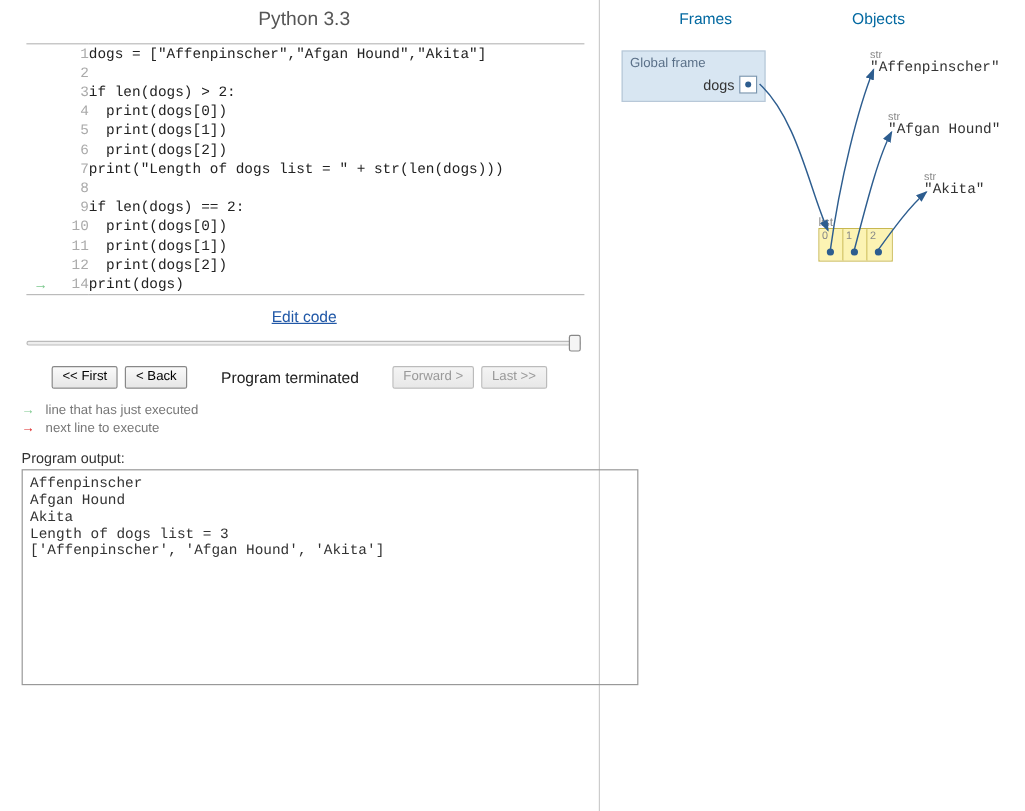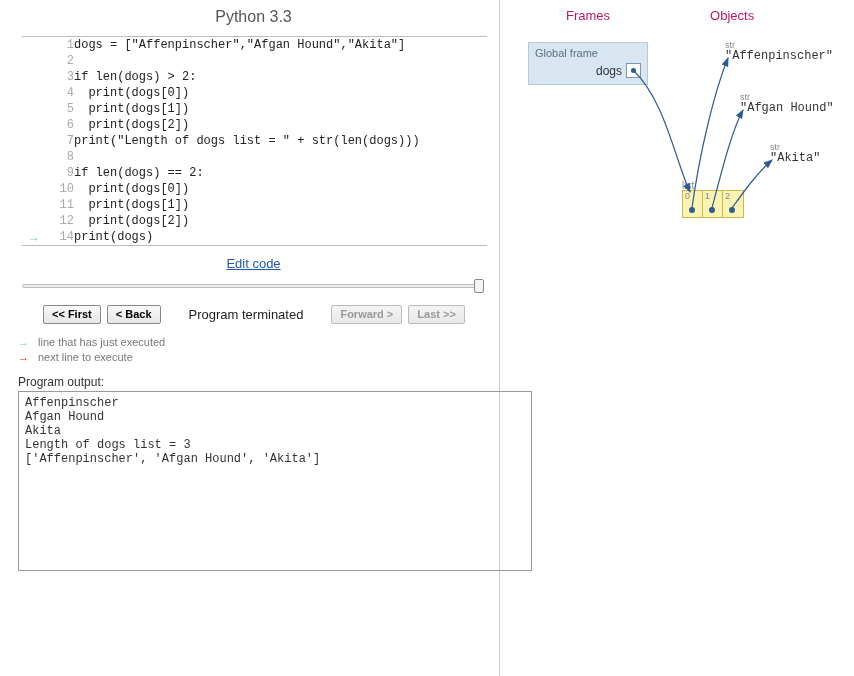--- a/index.html
+++ b/index.html
@@ -96,21 +96,20 @@
     margin-left: 25px;
   }
   .ctrl-btn {
     font-family: Verdana, Geneva, sans-serif;
     font-size: 11px;
     padding: 2px 8px 3px;
     background: linear-gradient(#fafafa,#e6e6e6);
     border: 1px solid #888;
     border-radius: 2px;
     cursor: pointer;
-    font-weight: bold;
   }
   .ctrl-btn.disabled {
     color: #999;
     background: linear-gradient(#f4f4f4,#e8e8e8);
     border-color: #bbb;
     cursor: default;
   }
   .status-text {
     font-size: 13px;
     color: #222;
@@ -133,27 +132,27 @@
     white-space: pre;
     margin-top: 2px;
     overflow: auto;
   }
   
   .rcols {
     display: flex;
     justify-content: flex-start;
     padding-left: 60px;
     gap: 100px;
-    color: #be185d;
+    color: #0369a1;
     font-size: 13px;
     margin-bottom: 8px;
   }
   .global-frame {
     position: absolute;
-    top: 42px; left: 28px;
+    top: 42px; left: 18px;
     background: #d8e6f2;
     border: 1px solid #b8c8d8;
     width: 120px;
     padding: 4px 6px 6px;
     font-size: 12px;
   }
   .gf-title { color: #5a7088; font-size: 11px; margin-bottom: 4px; }
   .gf-var { display:flex; align-items:center; justify-content:flex-end; }
   .gf-varname { color: #333; margin-right: 4px; }
   .gf-cell {

